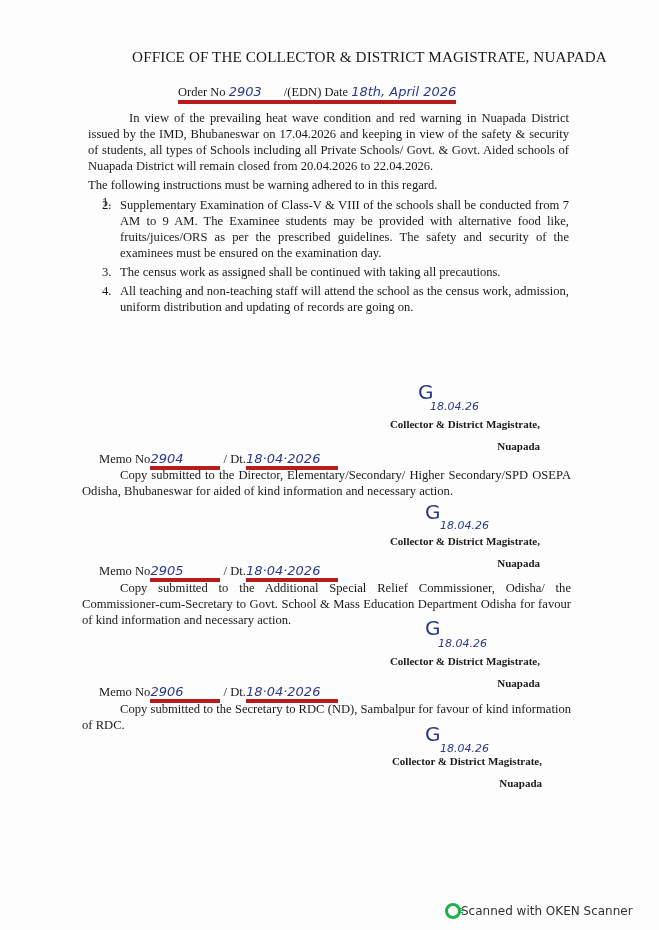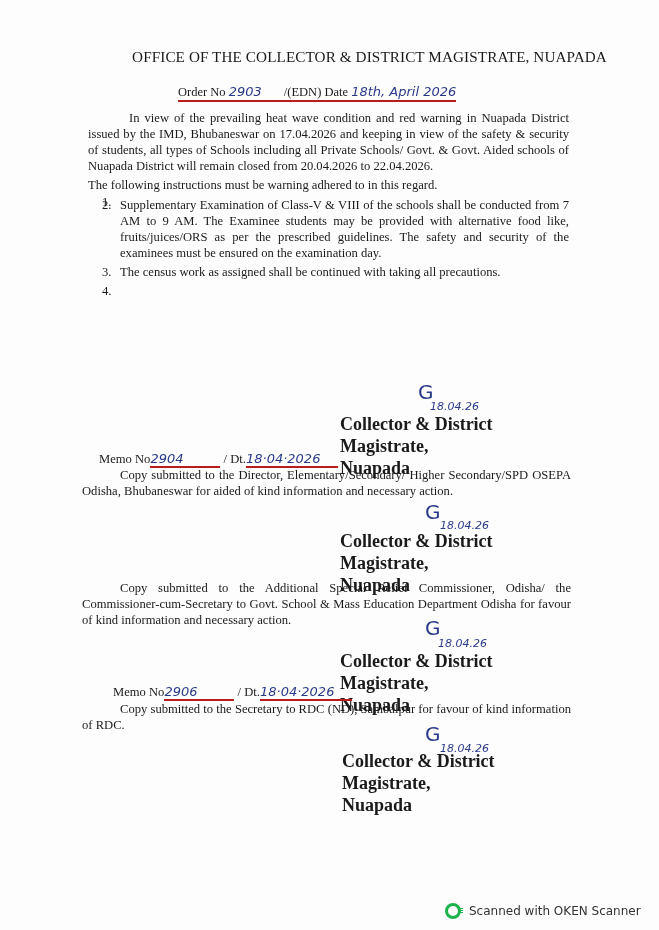--- a/index.html
+++ b/index.html
@@ -6,34 +6,34 @@
     body {
       width: 659px; height: 930px; background: #fdfdfd; position: relative; overflow: hidden;
       font-family: "Liberation Serif", "DejaVu Serif", serif; color: #1a1a1a;
     }
     .page { position: absolute; left: 0; top: 0; width: 659px; height: 930px; }
     .abs { position: absolute; }
     .header-title { left: 0; width: 659px; top: 48px; text-align: center; font-size: 15.2px; letter-spacing: 0.1px; padding-left: 40px; }
     .office-order { left: 0; width: 659px; top: 67px; text-align: center; font-size: 14px; }
     .office-order span { text-decoration: underline; }
     .order-line { left: 178px; top: 84px; font-size: 12.5px; white-space: nowrap; }
-    .uline { display: inline-block; border-bottom: 2px solid #b91c1c; }
+    .uline { display: inline-block; border-bottom: 4px solid #b91c1c; }
     .hand { font-family: "DejaVu Sans", sans-serif; font-style: italic; color: #2a3a8a; font-size: 13px; }
     .para { font-size: 12.6px; line-height: 16px; text-align: justify; }
     .intro { left: 88px; top: 110px; width: 481px; text-indent: 41px; }
     .instr-lead { left: 88px; top: 178px; font-size: 12.6px; }
     ol.instr { position: absolute; left: 88px; top: 194px; width: 481px; margin: 0; padding: 0; list-style: none; font-size: 12.6px; line-height: 16px; }
     ol.instr li { position: relative; padding-left: 32px; text-align: justify; margin-bottom: 3px; }
     ol.instr li .num { position: absolute; left: 14px; top: 0; }
-    .sig-block { font-weight: bold; font-size: 18px; text-align: left; width: 200px; line-height: 22px; }
+    .sig-block { font-weight: bold; font-size: 11px; text-align: right; width: 200px; line-height: 22px; }
     .sig-mark { color: #2a3a8a; font-family: "DejaVu Sans", sans-serif; font-style: italic; font-size: 11px; }
     .sig-g { color: #2a3a8a; font-family: "DejaVu Sans", sans-serif; font-size: 20px; }
     .memo-line { font-size: 12.6px; white-space: nowrap; margin-left: 16px; }
     .copy { width: 489px; text-indent: 38px; }
-    .footer { left: 445px; top: 903px; font-family: "DejaVu Sans", sans-serif; font-size: 12px; color: #333; display: flex; align-items: center; gap: 8px; }
+    .footer { left: 445px; top: 903px; font-family: "DejaVu Sans", sans-serif; font-size: 12px; color: #333; display: flex; align-items: center; }
     .logo { width: 16px; height: 16px; border-radius: 50%; border: 3px solid #1db34c; box-sizing: border-box; position: relative; }
     .logo::after { content: ""; position: absolute; right: -5px; top: 2px; width: 5px; height: 6px; background: repeating-linear-gradient(#1db34c 0 1px, transparent 1px 2px); }
   </style>
 </head>
 <body>
 
 <div class="page">
 
   <div class="abs header-title">OFFICE OF THE COLLECTOR &amp; DISTRICT MAGISTRATE, NUAPADA</div>
 
@@ -46,21 +46,21 @@
     </span>
   </div>
 
   <div class="abs para intro">In view of the prevailing heat wave condition and red warning in Nuapada District issued by the IMD, Bhubaneswar on 17.04.2026 and keeping in view of the safety &amp; security of students, all types of Schools including all Private Schools/ Govt. &amp; Govt. Aided schools of Nuapada District will remain closed from 20.04.2026 to 22.04.2026.</div>
   <div class="abs instr-lead">The following instructions must be warning adhered to in this regard.</div>
 
   <ol class="instr">
     <li><span class="num">1.</span></li>
     <li><span class="num">2.</span><span>Supplementary Examination of Class-V &amp; VIII of the schools shall be conducted from 7 AM to 9 AM. The Examinee students may be provided with alternative food like, fruits/juices/ORS as per the prescribed guidelines. The safety and security of the examinees must be ensured on the examination day.</span></li>
     <li><span class="num">3.</span><span>The census work as assigned shall be continued with taking all precautions.</span></li>
-    <li><span class="num">4.</span></li>
+    <li><span class="num">4.</span><span>All teaching and non-teaching staff will attend the school as the census work, admission, uniform distribution and updating of records are going on.</span></li>
   </ol>
 
   <div class="abs" style="left:418px;top:380px;"><span class="sig-g">G</span></div>
   <div class="abs sig-mark" style="left:430px;top:400px;">18.04.26</div>
   <div class="abs sig-block" style="left:340px;top:413px;">
     <div>Collector &amp; District Magistrate,</div>
     <div>Nuapada</div>
   </div>
 
   <div class="abs memo-line" style="left:83px;top:451px;">
@@ -69,30 +69,34 @@
   </div>
   <div class="abs para copy" style="left:82px;top:467px;">Copy submitted to the Director, Elementary/Secondary/ Higher Secondary/SPD OSEPA Odisha, Bhubaneswar for aided of kind information and necessary action.</div>
 
   <div class="abs" style="left:425px;top:500px;"><span class="sig-g">G</span></div>
   <div class="abs sig-mark" style="left:440px;top:519px;">18.04.26</div>
   <div class="abs sig-block" style="left:340px;top:530px;">
     <div>Collector &amp; District Magistrate,</div>
     <div>Nuapada</div>
   </div>
 
+  <div class="abs memo-line" style="left:83px;top:563px;">
+    <span>Memo No</span><span class="uline hand" style="width:70px;">2905</span>
+    <span>/ Dt.</span><span class="uline hand" style="width:92px;">18·04·2026</span>
+  </div>
   <div class="abs para copy" style="left:82px;top:580px;">Copy submitted to the Additional Special Relief Commissioner, Odisha/ the Commissioner-cum-Secretary to Govt. School &amp; Mass Education Department Odisha for favour of kind information and necessary action.</div>
 
   <div class="abs" style="left:425px;top:616px;"><span class="sig-g">G</span></div>
   <div class="abs sig-mark" style="left:438px;top:637px;">18.04.26</div>
   <div class="abs sig-block" style="left:340px;top:650px;">
     <div>Collector &amp; District Magistrate,</div>
     <div>Nuapada</div>
   </div>
 
-  <div class="abs memo-line" style="left:97px;top:684px;">
+  <div class="abs memo-line" style="left:83px;top:684px;">
     <span>Memo No</span><span class="uline hand" style="width:70px;">2906</span>
     <span>/ Dt.</span><span class="uline hand" style="width:92px;">18·04·2026</span>
   </div>
   <div class="abs para copy" style="left:82px;top:701px;">Copy submitted to the Secretary to RDC (ND), Sambalpur for favour of kind information of RDC.</div>
 
   <div class="abs" style="left:425px;top:722px;"><span class="sig-g">G</span></div>
   <div class="abs sig-mark" style="left:440px;top:742px;">18.04.26</div>
   <div class="abs sig-block" style="left:342px;top:750px;">
     <div>Collector &amp; District Magistrate,</div>
     <div>Nuapada</div>

